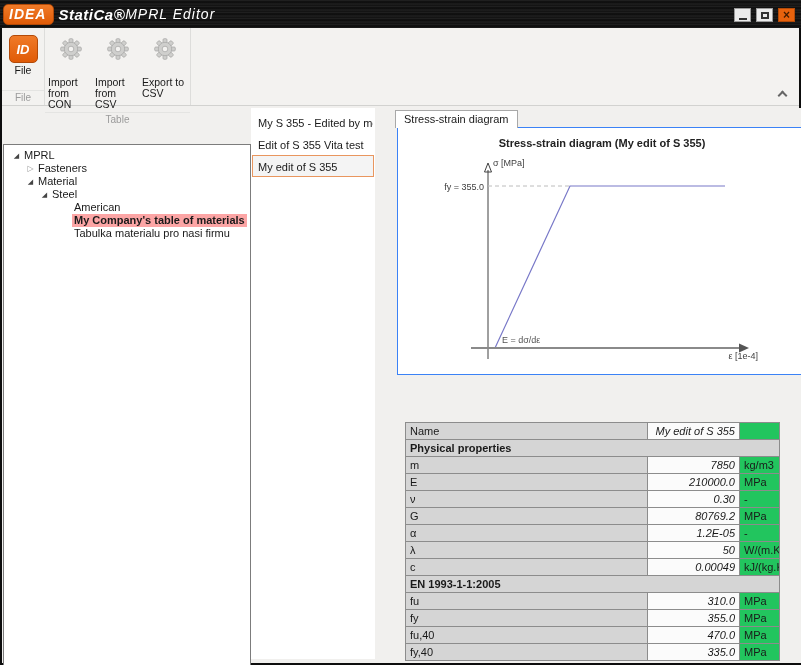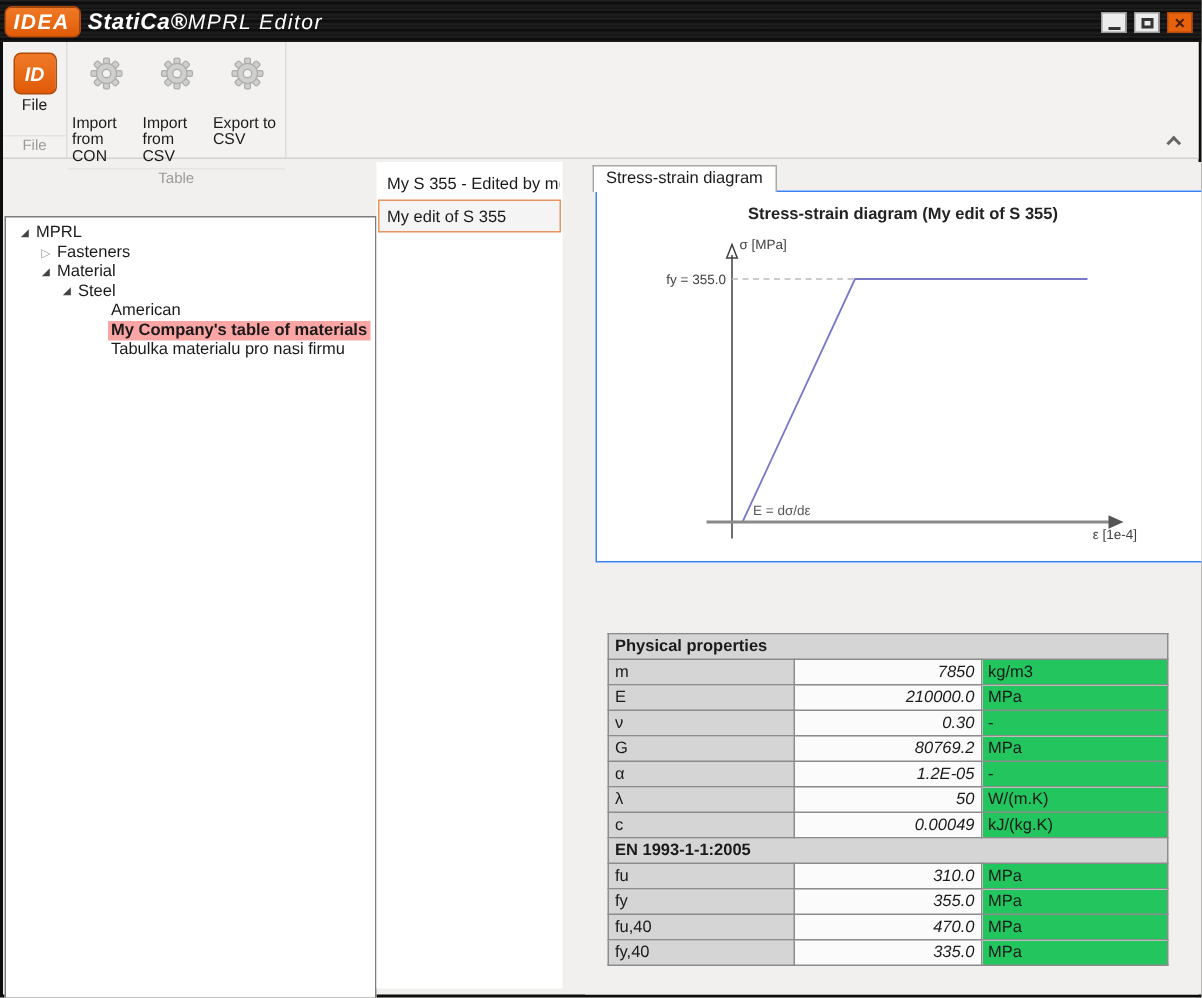--- a/index.html
+++ b/index.html
@@ -214,20 +214,21 @@
       <div class="tree-row lvl3">
         <span class="tglyph"></span>
         <span class="tree-label">Tabulka materialu pro nasi firmu</span>
       </div>
     </div>
   </div>
 
   <div class="middle-panel">
     <div class="mat-list">
       <div class="mat-item">My S 355 - Edited by me</div>
+      <div class="mat-item">Edit of S 355 Vita test</div>
       <div class="mat-item selected">My edit of S 355</div>
     </div>
   </div>
 
   <div class="right-panel">
     <div class="tab">Stress-strain diagram</div>
 
     <div class="chart-box">
       <div class="chart-title">Stress-strain diagram (My edit of S 355)</div>
       <svg class="chart-svg" width="408" height="246" viewBox="0 0 408 246">
@@ -245,20 +246,25 @@
         <polygon points="351,220 341,215.5 341,224.5" fill="#555"></polygon>
         <text x="360" y="231" font-size="9" fill="#404040" text-anchor="end">ε [1e-4]</text>
 
         <text x="104" y="215" font-size="9" fill="#555">E = dσ/dε</text>
       </svg>
     </div>
 
     <div class="props-wrap">
       <table class="props">
         <tbody>
+            <tr>
+          <td class="lbl">Name</td>
+          <td class="val">My edit of S 355</td>
+          <td class="unit"></td>
+        </tr>
         <tr>
           <td class="section" colspan="3">Physical properties</td>
         </tr>
         <tr>
           <td class="lbl">m</td>
           <td class="val">7850</td>
           <td class="unit">kg/m3</td>
         </tr>
         <tr>
           <td class="lbl">E</td>

